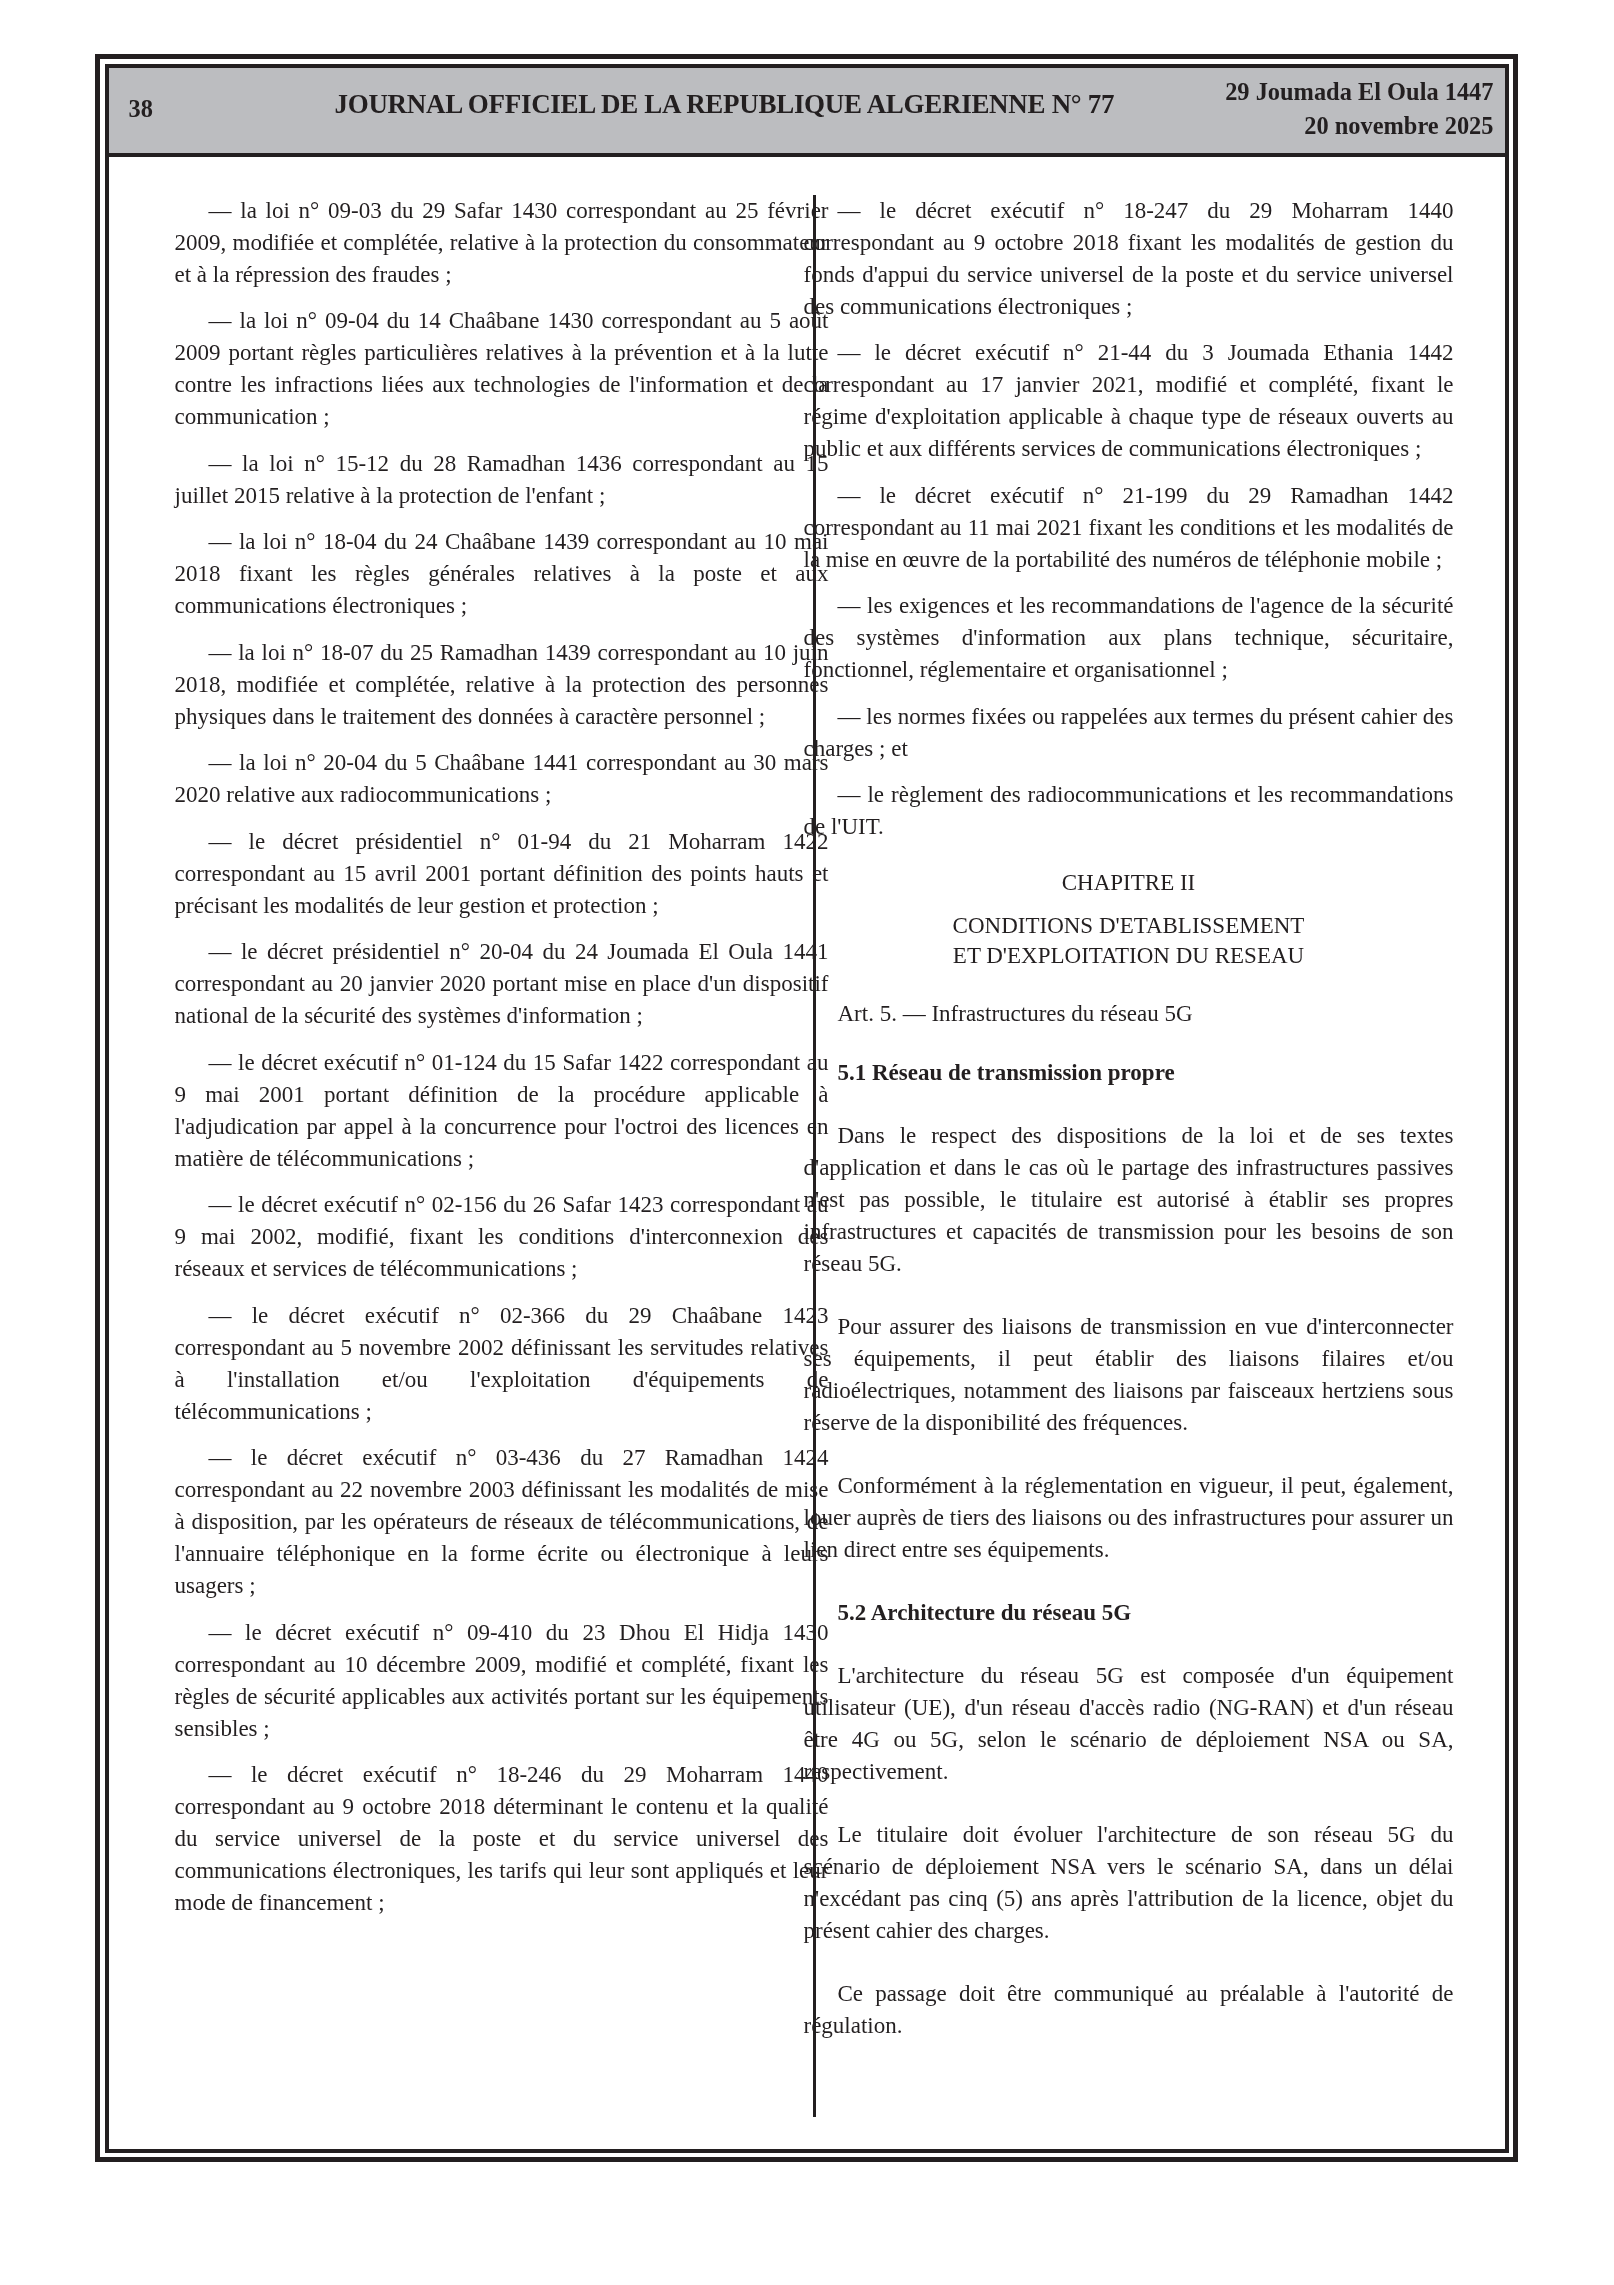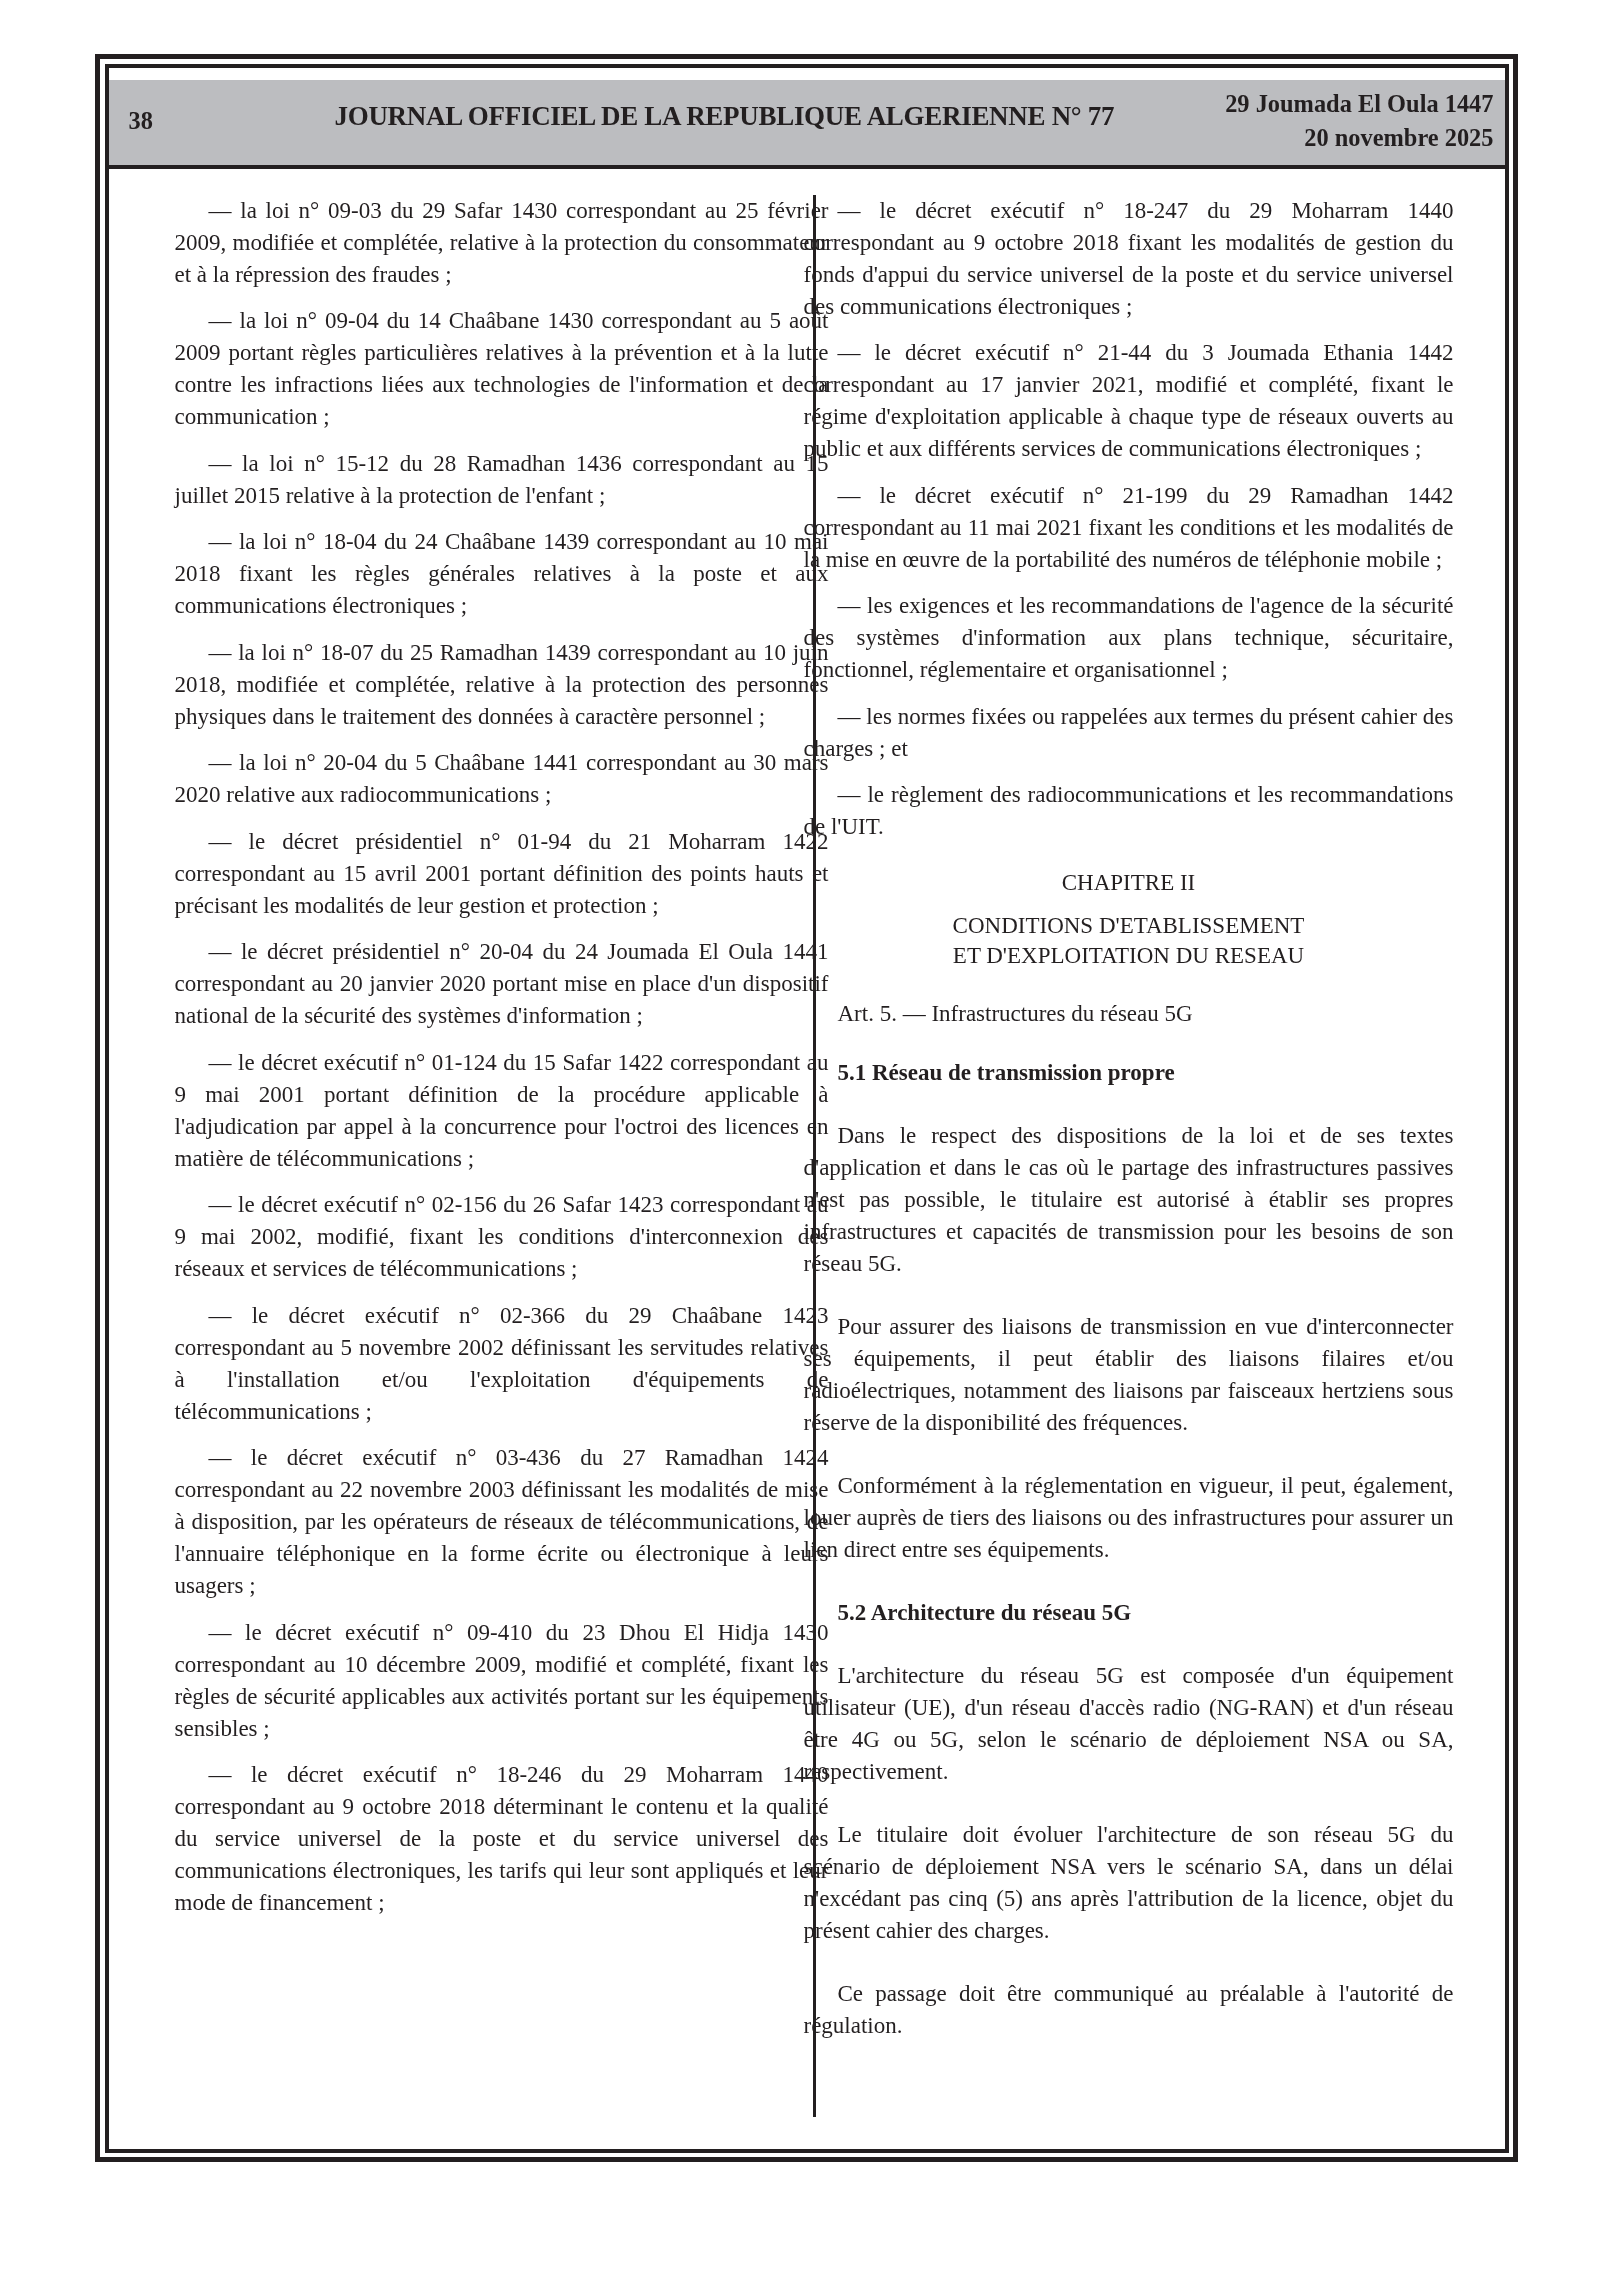--- a/index.html
+++ b/index.html
@@ -8,21 +8,21 @@
     position: absolute; left: 95px; top: 54px; width: 1423px; height: 2108px;
     border: 5.4px solid #231f20; box-sizing: border-box; background: #fff;
   }
   .frame-inner {
     position: absolute; left: 4.5px; top: 4.5px; right: 4.5px; bottom: 4.5px;
     border: 4.5px solid #231f20; box-sizing: border-box;
   }
   .header {
     position: absolute; left: 0; top: 0; right: 0; height: 85px;
     background: #bcbdc0; border-bottom: 4.5px solid #231f20;
-    font-family: "Liberation Serif", "DejaVu Serif", serif; font-weight: bold; color: #231f20; margin-top: 12px;
+    font-family: "Liberation Serif", "DejaVu Serif", serif; font-weight: bold; color: #231f20;
   }
   .hdr-page { position: absolute; left: 20px; top: 27px; font-size: 24.4px; }
   .hdr-title { position: absolute; left: 226px; top: 21px; font-size: 27px; letter-spacing: -0.3px; }
   .hdr-date { position: absolute; right: 11px; top: 7.2px; text-align: right; font-size: 24.4px; line-height: 34px; }
   .col {
     position: absolute; top: 127px;
     font-family: "Liberation Serif", "DejaVu Serif", serif; color: #231f20;
     font-size: 23px; line-height: 32px; text-align: justify;
   }
   .col-left { left: 30px; width: 654px; margin-left: 36px; }

